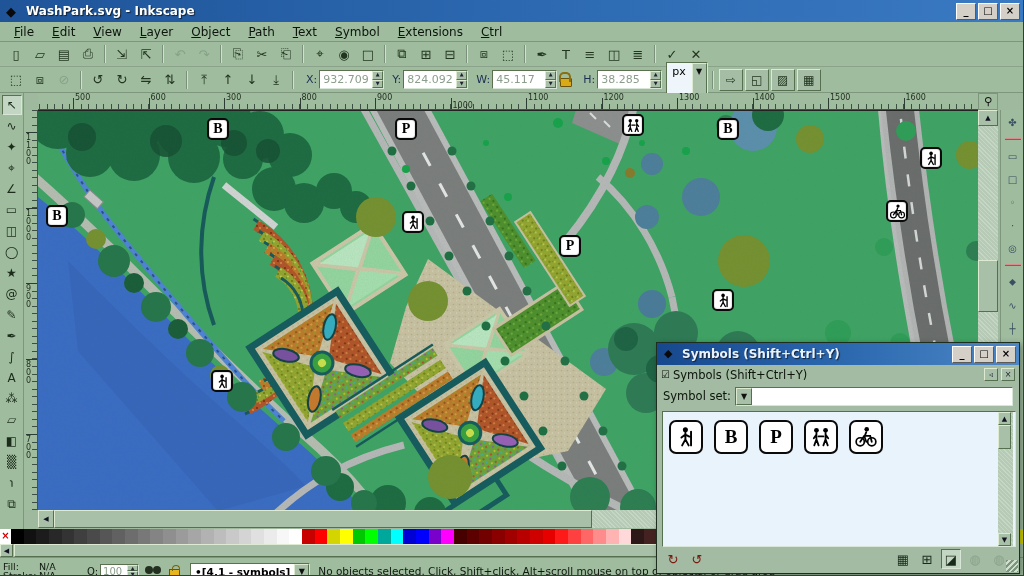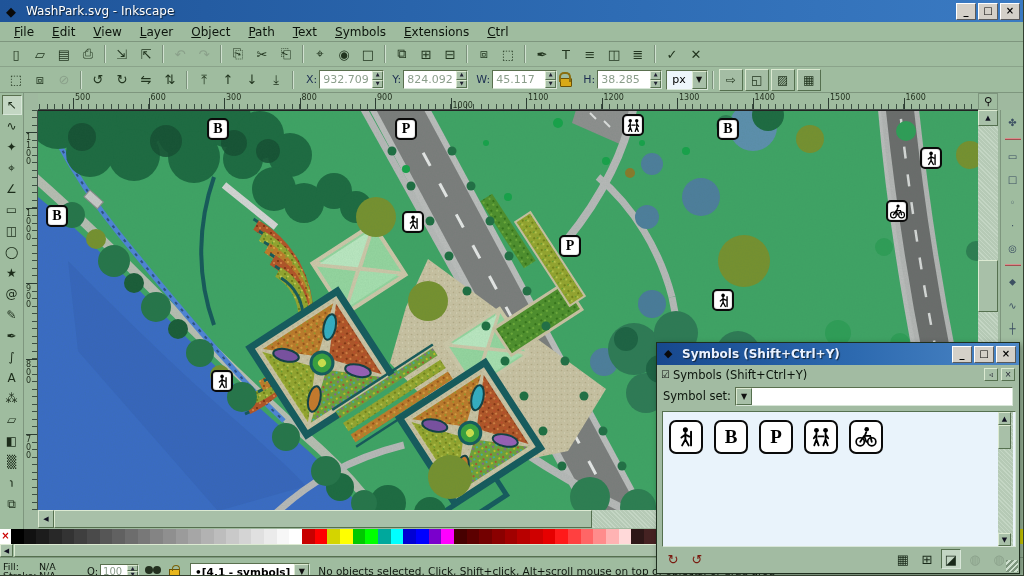--- a/index.html
+++ b/index.html
@@ -4,42 +4,42 @@
 <style>
   html,body{margin:0;padding:0;background:#555;}
   *{box-sizing:border-box;}
   #root{position:relative;width:1024px;height:576px;overflow:hidden;
         font-family:"DejaVu Sans","Liberation Sans",sans-serif;font-size:11px;color:#111;
         background:#9fb99f;border-right:1px solid #33402f;border-bottom:1px solid #33402f;}
   
   .titlebar{position:absolute;left:0;top:0;width:1024px;height:22px;
     background:linear-gradient(90deg,#1f5499,#2e6cb4 60%,#3a7ac2);display:flex;align-items:center;padding:0 4px;}
   .titlebar .appicon{width:15px;height:15px;margin:0 5px 0 2px;color:#0a0a0a;font-size:13px;line-height:15px;}
-  .titlebar .title{color:#fff;font-weight:normal;font-size:12px;flex:1;text-shadow:1px 1px 1px #123;}
+  .titlebar .title{color:#fff;font-weight:bold;font-size:12px;flex:1;text-shadow:1px 1px 1px #123;}
   .winbtn{width:20px;height:17px;margin-left:2px;background:#d4d0c8;border:1px solid;border-color:#fff #5a5a5a #5a5a5a #fff;
     font-size:10px;line-height:14px;text-align:center;color:#000;font-weight:bold;}
   
   .menubar{position:absolute;left:0;top:22px;width:1024px;height:20px;background:#9fbc9f;border-bottom:1px solid #7e967e;
     display:flex;align-items:center;padding-left:6px;gap:2px;}
   .mi{padding:2px 8px;font-size:12px;color:#0c140c;}
   .mi::first-letter{text-decoration:underline;}
   
   .tb{position:absolute;left:0;width:1024px;background:#9fbc9f;display:flex;align-items:center;padding-left:4px;}
   #toolbar1{top:42px;height:25px;border-bottom:1px solid #8aa38a;}
   #toolbar2{top:67px;height:26px;border-bottom:1px solid #7e967e;}
   .tbtn{width:22px;height:21px;margin:0 1px;display:flex;align-items:center;justify-content:center;
     font-size:13px;color:#22351f;border:1px solid transparent;}
   .tbtn.disabled{color:#8aa08a;}
   .tsep{width:2px;height:18px;margin:0 4px;border-left:1px solid #7b917b;border-right:1px solid #cfe0cf;}
   .coordlab{color:#1d2f52;font-size:11px;margin:0 2px 0 8px;}
   .spinbox{display:flex;height:19px;border:1px solid;border-color:#5a704f #d8e6d8 #d8e6d8 #5a704f;background:#fff;}
   .spinbox .val{width:52px;padding:2px 3px 0 3px;font-size:11px;color:#8b9e8b;background:#fff;overflow:hidden;white-space:nowrap;}
   .spinner{width:11px;display:flex;flex-direction:column;}
   .spinner div{flex:1;background:#a8c0a8;border:1px solid;border-color:#dcead2 #55704f #55704f #dcead2;font-size:5px;line-height:4px;text-align:center;color:#223;}
-  .unitsel{display:flex;height:20px;margin-left:4px;border:1px solid;border-color:#5a704f #d8e6d8 #d8e6d8 #5a704f;background:#eef6fb;}
+  .unitsel{display:flex;height:36px;margin-left:4px;border:1px solid;border-color:#5a704f #d8e6d8 #d8e6d8 #5a704f;background:#eef6fb;}
   .unitsel .uval{padding:2px 6px 0 5px;font-size:11px;color:#000;}
   .unitsel .uarr{width:15px;background:#a8c0a8;border:1px solid;border-color:#dcead2 #55704f #55704f #dcead2;text-align:center;font-size:8px;line-height:16px;}
   .affbtn{width:24px;height:22px;margin:0 1px;background:#a4bda4;border:1px solid;border-color:#dcead2 #55704f #55704f #dcead2;
     display:flex;align-items:center;justify-content:center;font-size:12px;color:#22351f;}
   .lockicon{position:relative;width:12px;height:9px;margin:0 3px;background:#d9a916;border:1px solid #6b5206;border-radius:1px;align-self:center;margin-top:6px;}
   .lockicon::before{content:"";position:absolute;left:-2px;top:-7px;width:8px;height:8px;border:2px solid #8a6e10;border-bottom:none;border-radius:5px 5px 0 0;}
   
   #toolbox{position:absolute;left:0;top:93px;width:24px;height:447px;background:#9fbc9f;border-right:1px solid #7e967e;
     display:flex;flex-direction:column;align-items:center;padding-top:2px;}
   .tool{width:20px;height:20px;margin:0 0 1px 0;display:flex;align-items:center;justify-content:center;
@@ -146,21 +146,21 @@
   </div>
 
   <div class="menubar" id="menubar">
       <div class="mi">File</div>
       <div class="mi">Edit</div>
       <div class="mi">View</div>
       <div class="mi">Layer</div>
       <div class="mi">Object</div>
       <div class="mi">Path</div>
       <div class="mi">Text</div>
-      <div class="mi">Symbols</div>
+      <div class="mi">Symbol</div>
       <div class="mi">Extensions</div>
       <div class="mi">Ctrl</div>
     </div>
 
   <div class="tb" id="toolbar1">
       <div class="tbtn">▯</div>
       <div class="tbtn">▱</div>
       <div class="tbtn">▤</div>
       <div class="tbtn">⎙</div>
       <span class="tsep"></span>

